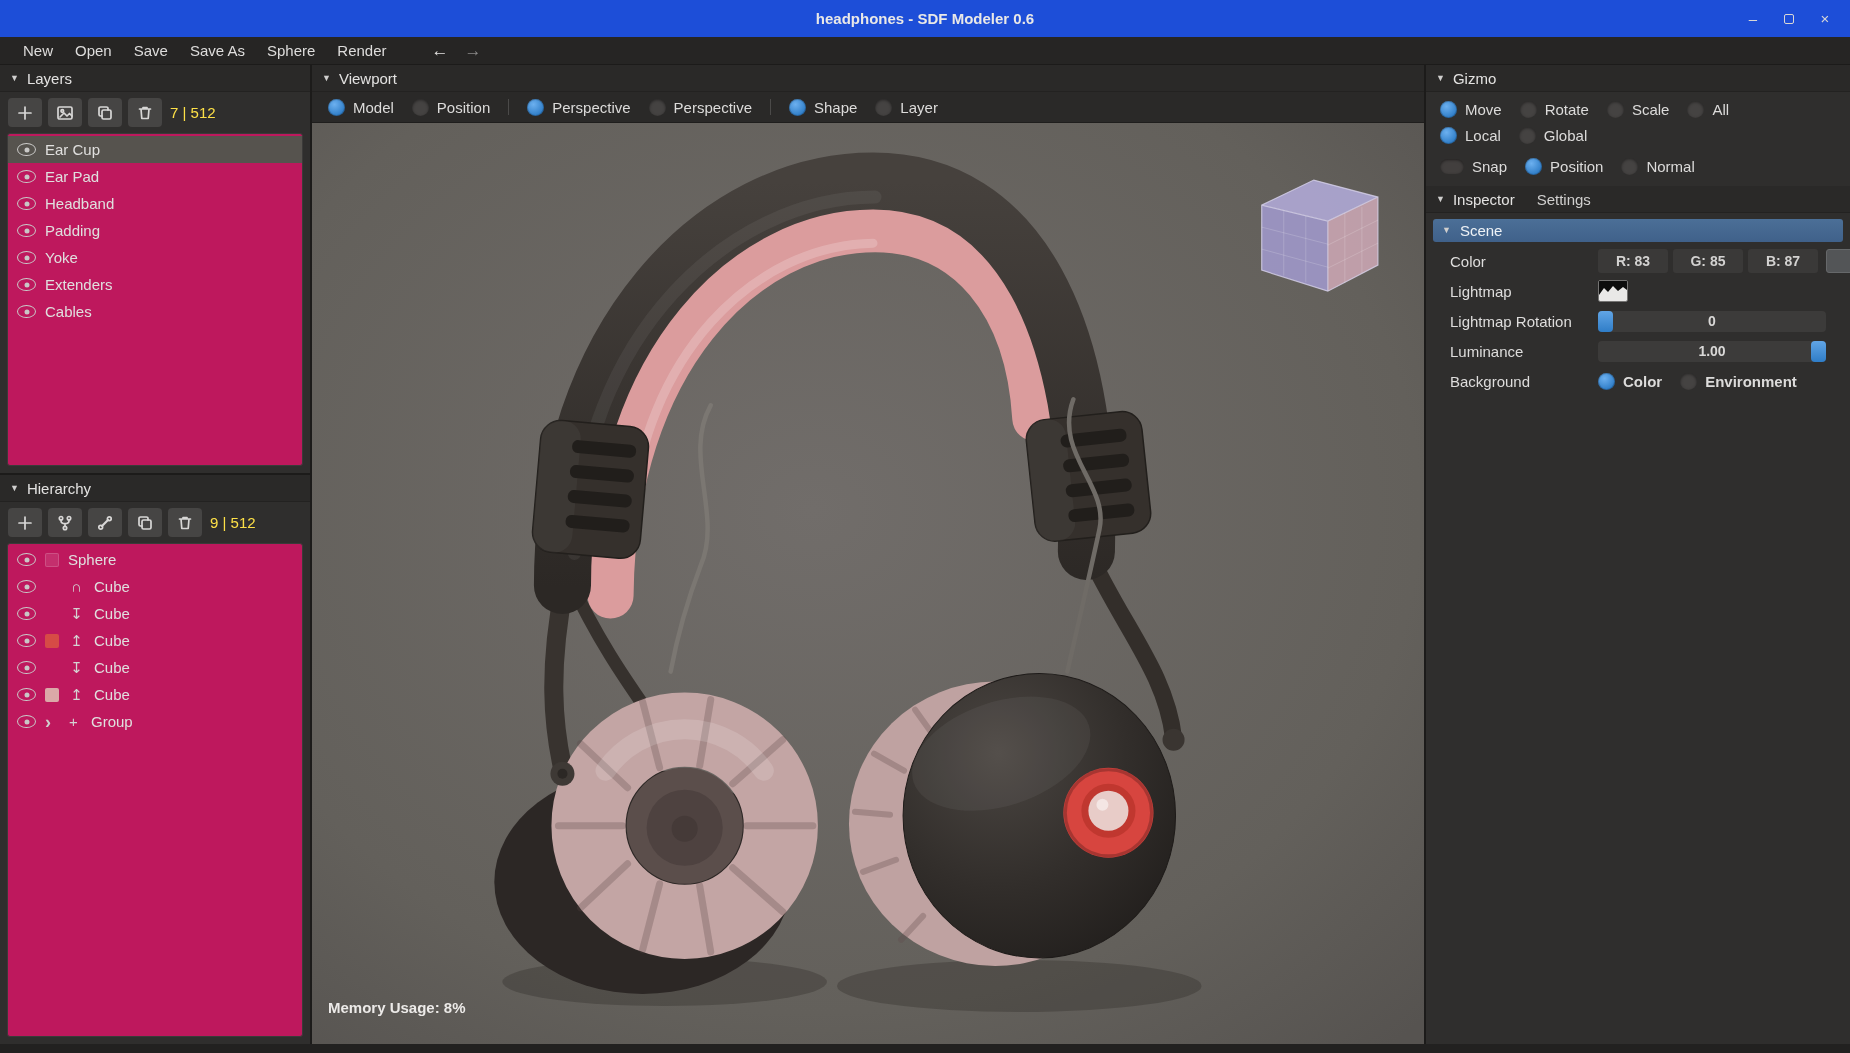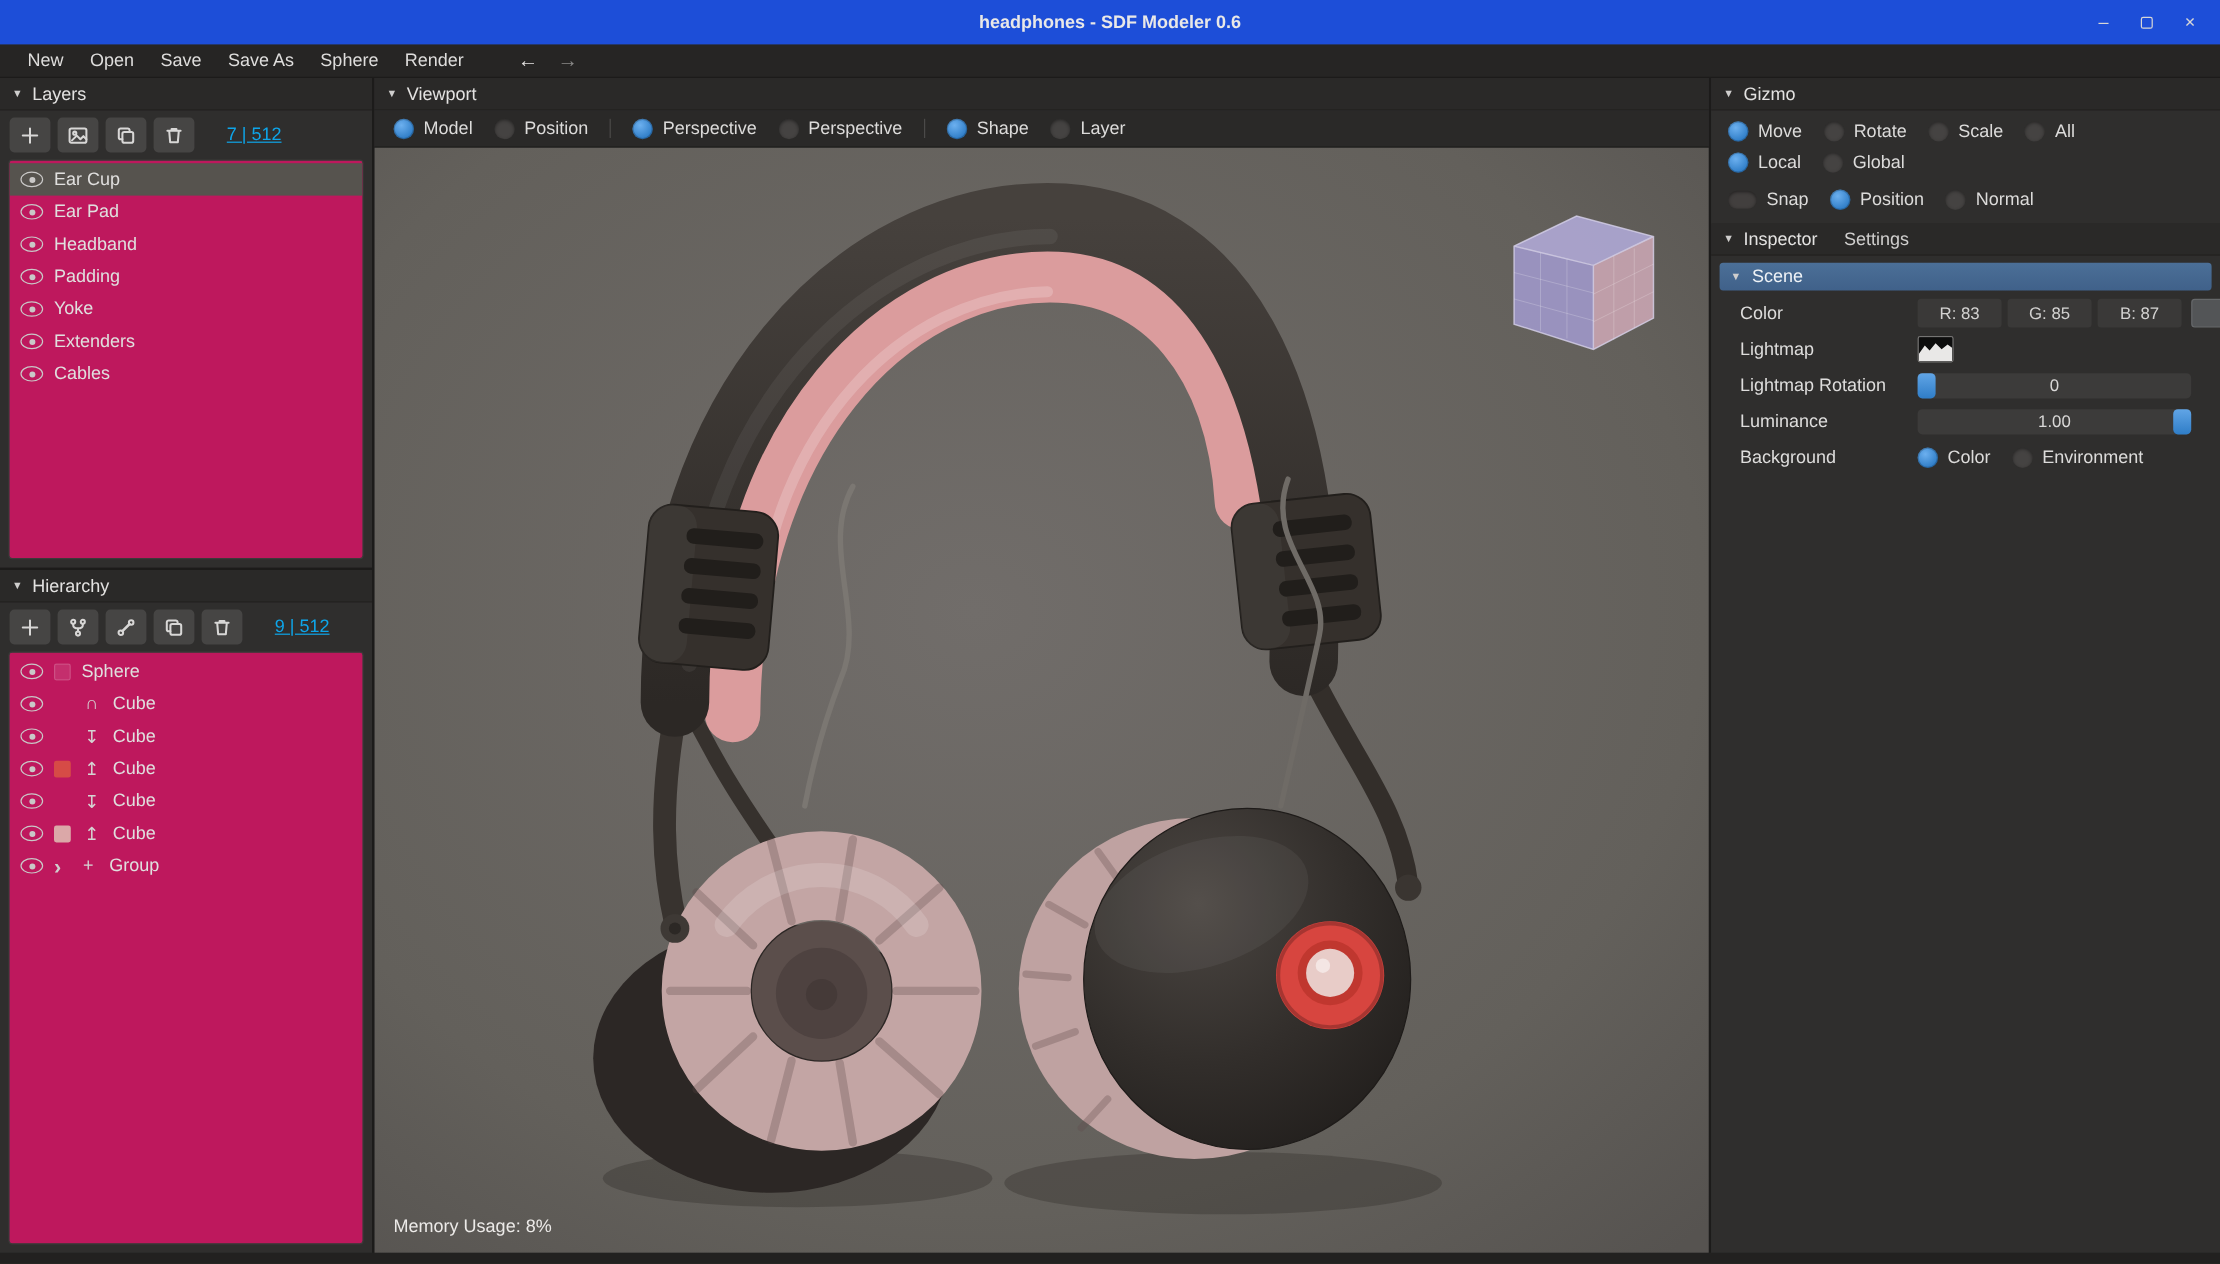--- a/index.html
+++ b/index.html
@@ -29,55 +29,55 @@
 
   .panel-header { height:27px; flex:none; background:#2a2928; border-bottom:1px solid #232221; display:flex; align-items:center; gap:8px; padding:0 10px; color:#e3e2e1; }
   .tri { font-size:9px; color:#cfcecd; line-height:1; }
 
   
   .layers-sec { height:410px; flex:none; display:flex; flex-direction:column; border-bottom:2px solid #1c1b1a; }
   .hier-sec { flex:1; min-height:0; display:flex; flex-direction:column; }
   .toolbar { flex:none; display:flex; align-items:center; gap:6px; padding:6px 8px; }
   .tbtn { width:34px; height:29px; background:#464544; border-radius:4px; display:flex; align-items:center; justify-content:center; }
   .tbtn svg { stroke:#d8d7d6; fill:none; stroke-width:1.7; stroke-linecap:round; stroke-linejoin:round; }
-  .count { margin-left:21px; color:#0ea5e9;text-decoration:underline; }
+  .count { margin-left:2px; color:#fde047; }
   .listbox { flex:1; min-height:0; margin:0 7px 7px; background:#be185d; border:1px solid #3b3a39; border-radius:3px; overflow:hidden; padding-top:2px; }
   .list-row { height:27px; display:flex; align-items:center; gap:9px; padding:0 9px; color:#e0dfde; }
   .list-row.sel { background:#56534e; }
   .eye { width:19px; height:13px; border:1.6px solid #c9c8c7; border-radius:50%; position:relative; flex:none; }
   .eye::after { content:""; position:absolute; left:50%; top:50%; transform:translate(-50%,-50%); width:5px; height:5px; border-radius:50%; background:#c9c8c7; }
   .swatch { width:14px; height:14px; border-radius:2px; flex:none; }
   .swatch.faint { background:rgba(255,255,255,0.10); border:1px solid rgba(255,255,255,0.16); }
   .swatch.red { background:#d64b46; }
   .swatch.pink { background:#dba8a8; }
   .op { width:17px; text-align:center; color:#d5d4d3; flex:none; font-size:15px; }
   .expander { width:11px; color:#cfcecd; font-size:18px; line-height:1; flex:none; font-weight:bold; }
 
   
   .vp-toolbar { height:31px; flex:none; background:#2a2928; border-bottom:1px solid #1f1e1d; display:flex; align-items:center; padding:0 16px; gap:18px; }
   .vdiv { width:1px; height:16px; background:#4b4a49; }
   .radio-ctl { display:flex; align-items:center; gap:8px; }
   .radio { width:17px; height:17px; border-radius:50%; background:#454342; box-shadow:inset 0 1px 3px rgba(0,0,0,.45); flex:none; }
   .radio.on { background:radial-gradient(circle at 38% 32%, #6cb0ef, #2f7dc7 72%); box-shadow:inset 0 0 0 1px rgba(0,0,0,.2); }
   .vp-render { flex:1; min-height:0; position:relative; }
   .vp-render svg.scene3d { display:block; width:100%; height:100%; }
-  .memory { position:absolute; left:16px; bottom:13px; color:#eceae8; }
+  .memory { position:absolute; left:16px; bottom:28px; color:#eceae8;font-weight:bold; }
 
   
   .gizmo-row { display:flex; align-items:center; gap:18px; padding:9px 18px 0 14px; }
   .gizmo-row.snap-row { padding-top:14px; padding-bottom:11px; }
   .toggle { width:24px; height:15px; border-radius:8px; background:#423f3e; box-shadow:inset 0 1px 3px rgba(0,0,0,.5); flex:none; }
   .tabs-header { gap:22px; }
   .tab { display:flex; align-items:center; gap:8px; }
   .tab.inactive { color:#d0cfce; }
 
   .scene-bar { margin:6px 7px 4px; height:23px; flex:none; background:linear-gradient(#4b6f97,#40618a); border-radius:3px; display:flex; align-items:center; gap:9px; padding:0 9px; color:#eef2f6; }
   .prop-row { display:flex; align-items:center; min-height:30px; padding:3px 24px; }
   .prop-label { width:148px; flex:none; color:#dedddc; }
-  .prop-controls { flex:1; min-width:0; display:flex; align-items:center; gap:5px; }
+  .prop-controls { flex:1; min-width:0; display:flex; align-items:center; gap:5px;font-weight:bold; }
   .val-btn { width:70px; height:24px; background:#3a3938; border-radius:3px; display:flex; align-items:center; justify-content:center; font-size:14px; color:#d3d2d1; flex:none; }
   .color-swatch { width:28px; height:24px; background:#535557; border:1px solid #66686a; border-radius:3px; margin-left:3px; flex:none; }
   .lm-thumb { width:30px; height:22px; border:1px solid #757473; border-radius:2px; background:#101010; overflow:hidden; flex:none; }
   .slider { position:relative; flex:1; height:21px; background:#3c3b3a; border-radius:4px; }
   .slider-val { position:absolute; inset:0; display:flex; align-items:center; justify-content:center; font-size:14px; color:#d9d8d7; }
   .slider-handle { position:absolute; top:0; bottom:0; width:15px; border-radius:4px; background:linear-gradient(#61a5e6,#2f7dc7); }
   .slider-handle.left { left:0; } .slider-handle.right { right:0; }
 </style>
 </head>
 <body>

